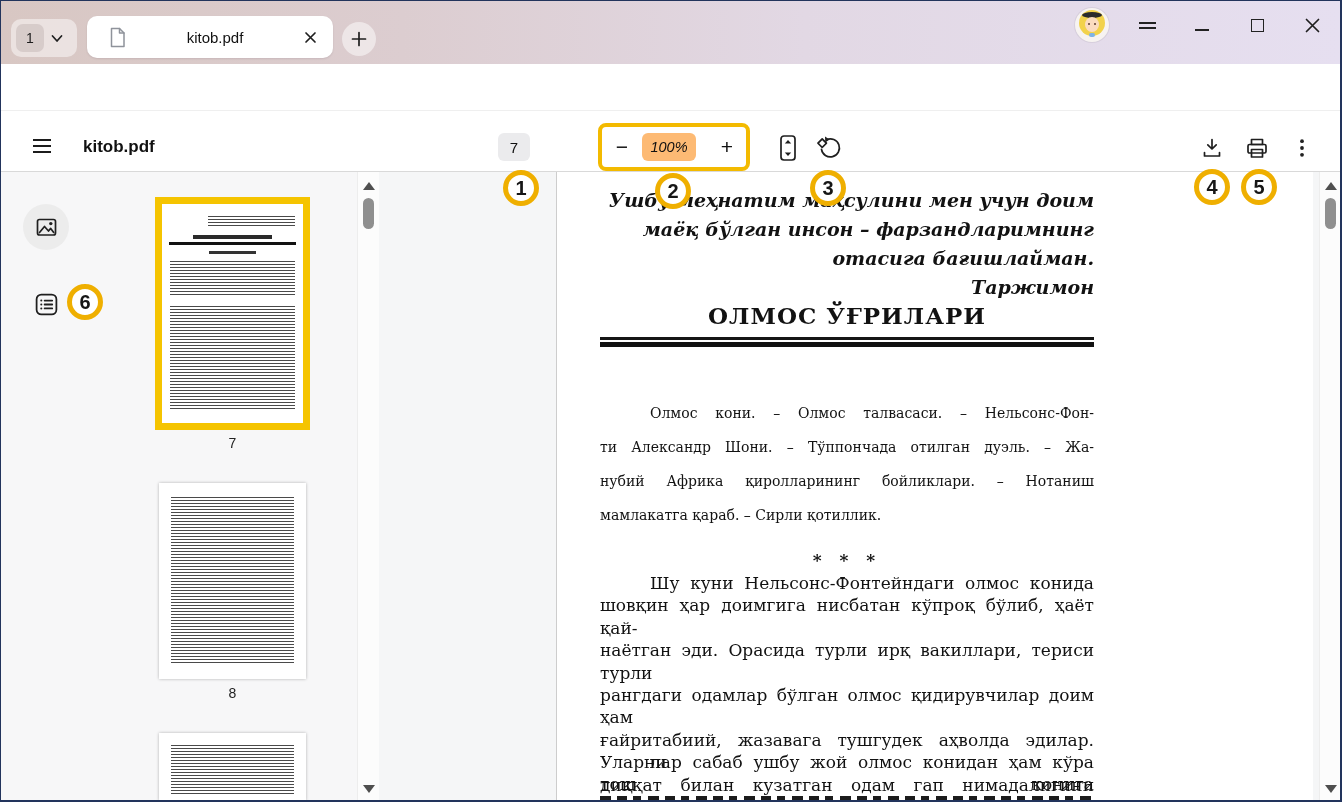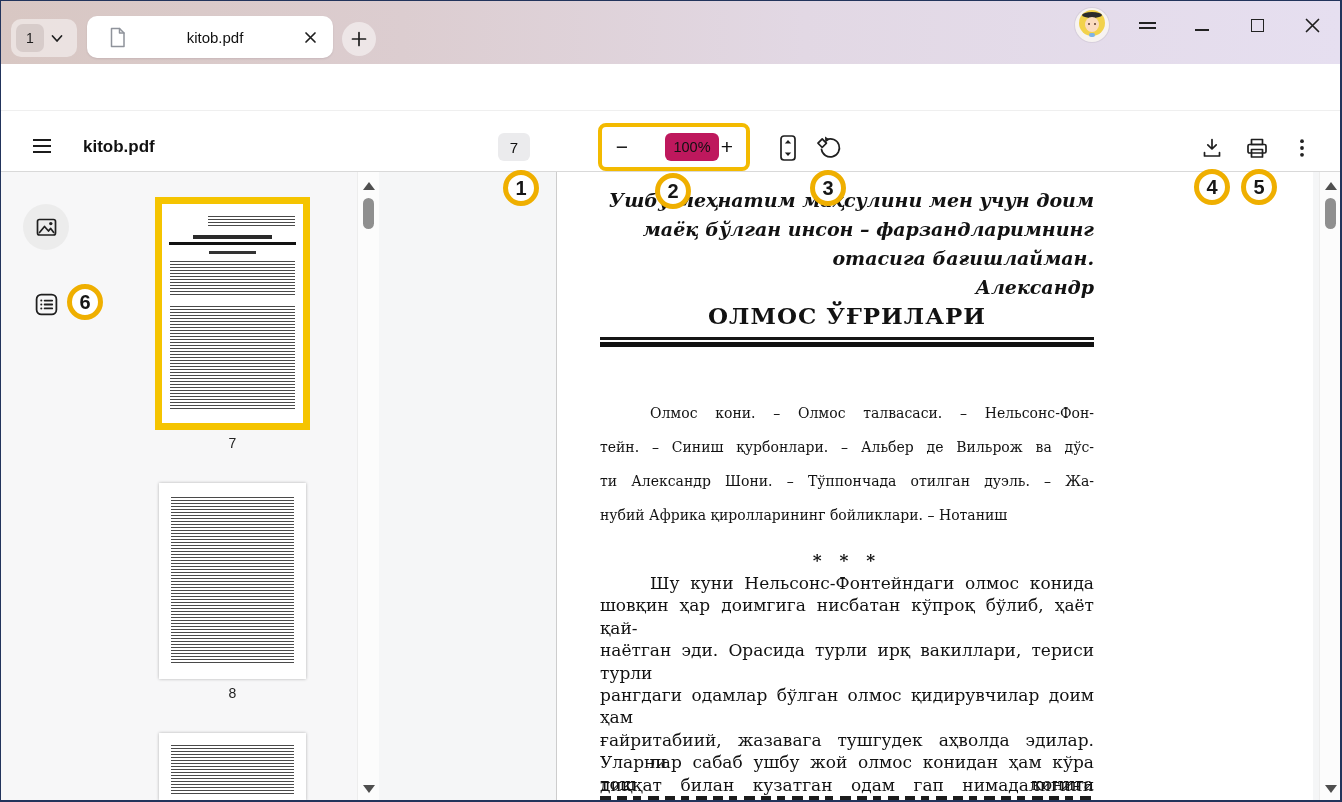--- a/index.html
+++ b/index.html
@@ -61,22 +61,22 @@
   .pburger { position:absolute; left:32px; top:138px; }
   .pburger span { display:block; width:18px; height:2px; background:#1c1c1c; margin-bottom:4px; }
   .ptitle { position:absolute; left:82px; top:136px; font-size:17px; font-weight:bold; color:#111; }
   .pagebox { position:absolute; left:497px; top:132px; width:32px; height:28px; background:#ebebed;
     border:none; border-radius:6px; text-align:center; font-size:15px; color:#111; font-family:inherit; }
   .pagetotal { position:absolute; left:537px; top:137px; font-size:16px; color:#1c1c1c;margin-top:32px; }
   .zoom-highlight { position:absolute; left:597px; top:122px; width:152px; height:48px;
     border:4px solid #f3ba00; border-radius:8px; }
   .zbtn { position:absolute; top:132px; width:28px; height:28px; display:flex; align-items:center;
     justify-content:center; font-size:21px; color:#111; }
-  .zoombox { position:absolute; left:664px; top:132px; width:54px; height:28px; background:#be185d;
-    border-radius:6px; display:flex; align-items:center; justify-content:center; font-size:14.5px; color:#111; }
+  .zoombox { position:absolute; left:641px; top:132px; width:54px; height:28px; background:#fdba74;
+    border-radius:6px; display:flex; align-items:center; justify-content:center; font-size:14.5px; color:#111;font-style:italic; }
   .tbicon { position:absolute; top:132px; width:30px; height:30px; display:flex; align-items:center; justify-content:center; }
 
   
   .anno { position:absolute; width:36px; height:36px; border-radius:50%; background:#fff;
     border:5px solid #efaf00; display:flex; align-items:center; justify-content:center;
     font-size:20px; font-weight:bold; color:#161616; z-index:50; }
 
   
   .main { position:absolute; left:0; top:171px; width:1340px; height:629px; background:#f5f6f7; }
   .leftpanel { position:absolute; left:0; top:0; width:378px; height:629px; background:#f7f7f8; }
@@ -338,30 +338,30 @@
       <div class="tri-up"></div>
       <div class="vthumb"></div>
       <div class="tri-down"></div>
     </div>
 
     <div class="book-page">
       <div class="col ded">
           <div>Ушбу меҳнатим маҳсулини мен учун доим</div>
           <div>маёқ бўлган инсон – фарзандларимнинг</div>
           <div>отасига бағишлайман.</div>
-          <div>Александр</div>
+          <div>Таржимон</div>
         </div>
       <div class="col bp-title">ОЛМОС ЎҒРИЛАРИ</div>
       <div class="col bp-rule1"></div>
       <div class="col bp-rule2"></div>
       <div class="col bp-summary jlines end">
           <div>Олмос кони. – Олмос талвасаси. – Нельсонс-Фон-</div>
-          <div>тейн. – Синиш қурбонлари. – Альбер де Вильрож ва дўс-</div>
           <div>ти Александр Шони. – Тўппончада отилган дуэль. – Жа-</div>
           <div>нубий Африка қиролларининг бойликлари. – Нотаниш</div>
+          <div>мамлакатга қараб. – Сирли қотиллик.</div>
         </div>
       <div class="col bp-sep">* * *</div>
       <div class="col bp-p1 bodytxt jlines end">
           <div>Шу куни Нельсонс-Фонтейндаги олмос конида</div>
           <div>шовқин ҳар доимгига нисбатан кўпроқ бўлиб, ҳаёт қай-</div>
           <div>наётган эди. Орасида турли ирқ вакиллари, териси турли</div>
           <div>рангдаги одамлар бўлган олмос қидирувчилар доим ҳам</div>
           <div>ғайритабиий, жазавага тушгудек аҳволда эдилар. Уларни</div>
           <div>диққат билан кузатган одам гап нимадалигини дарров ту-</div>
         </div>

